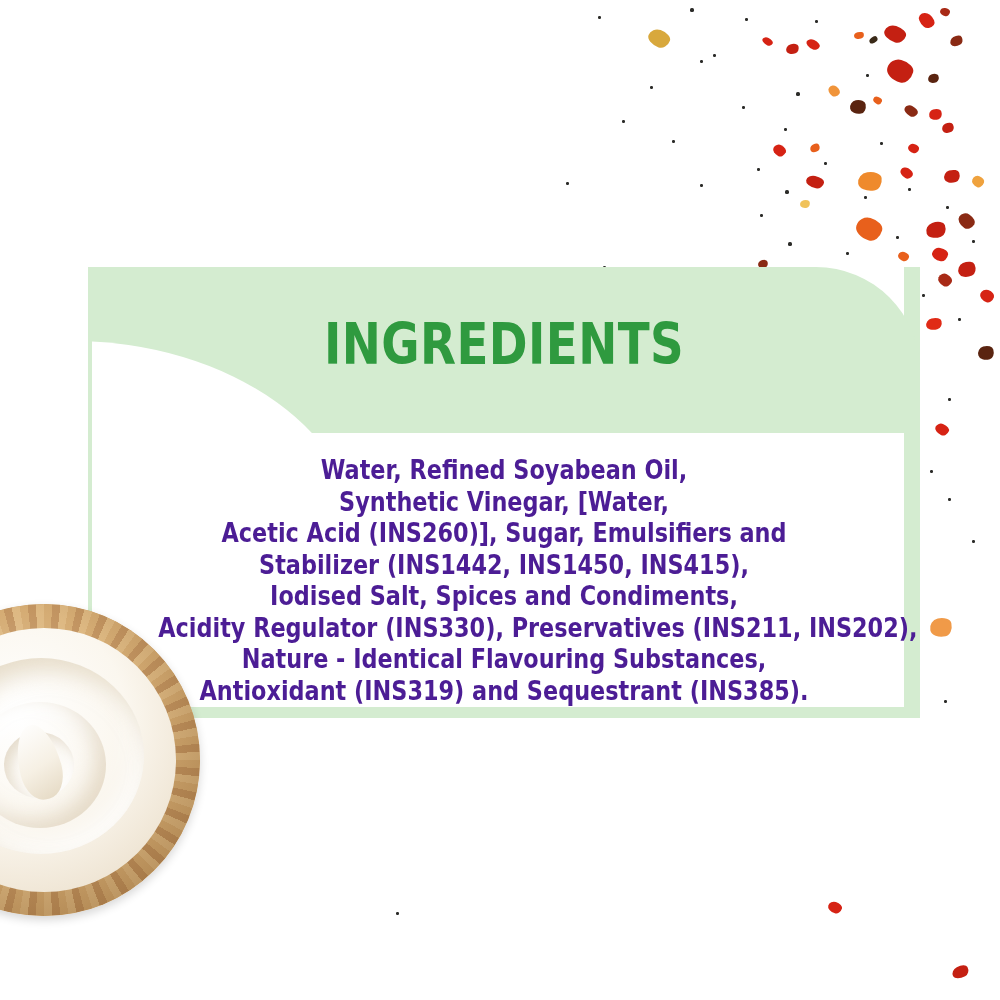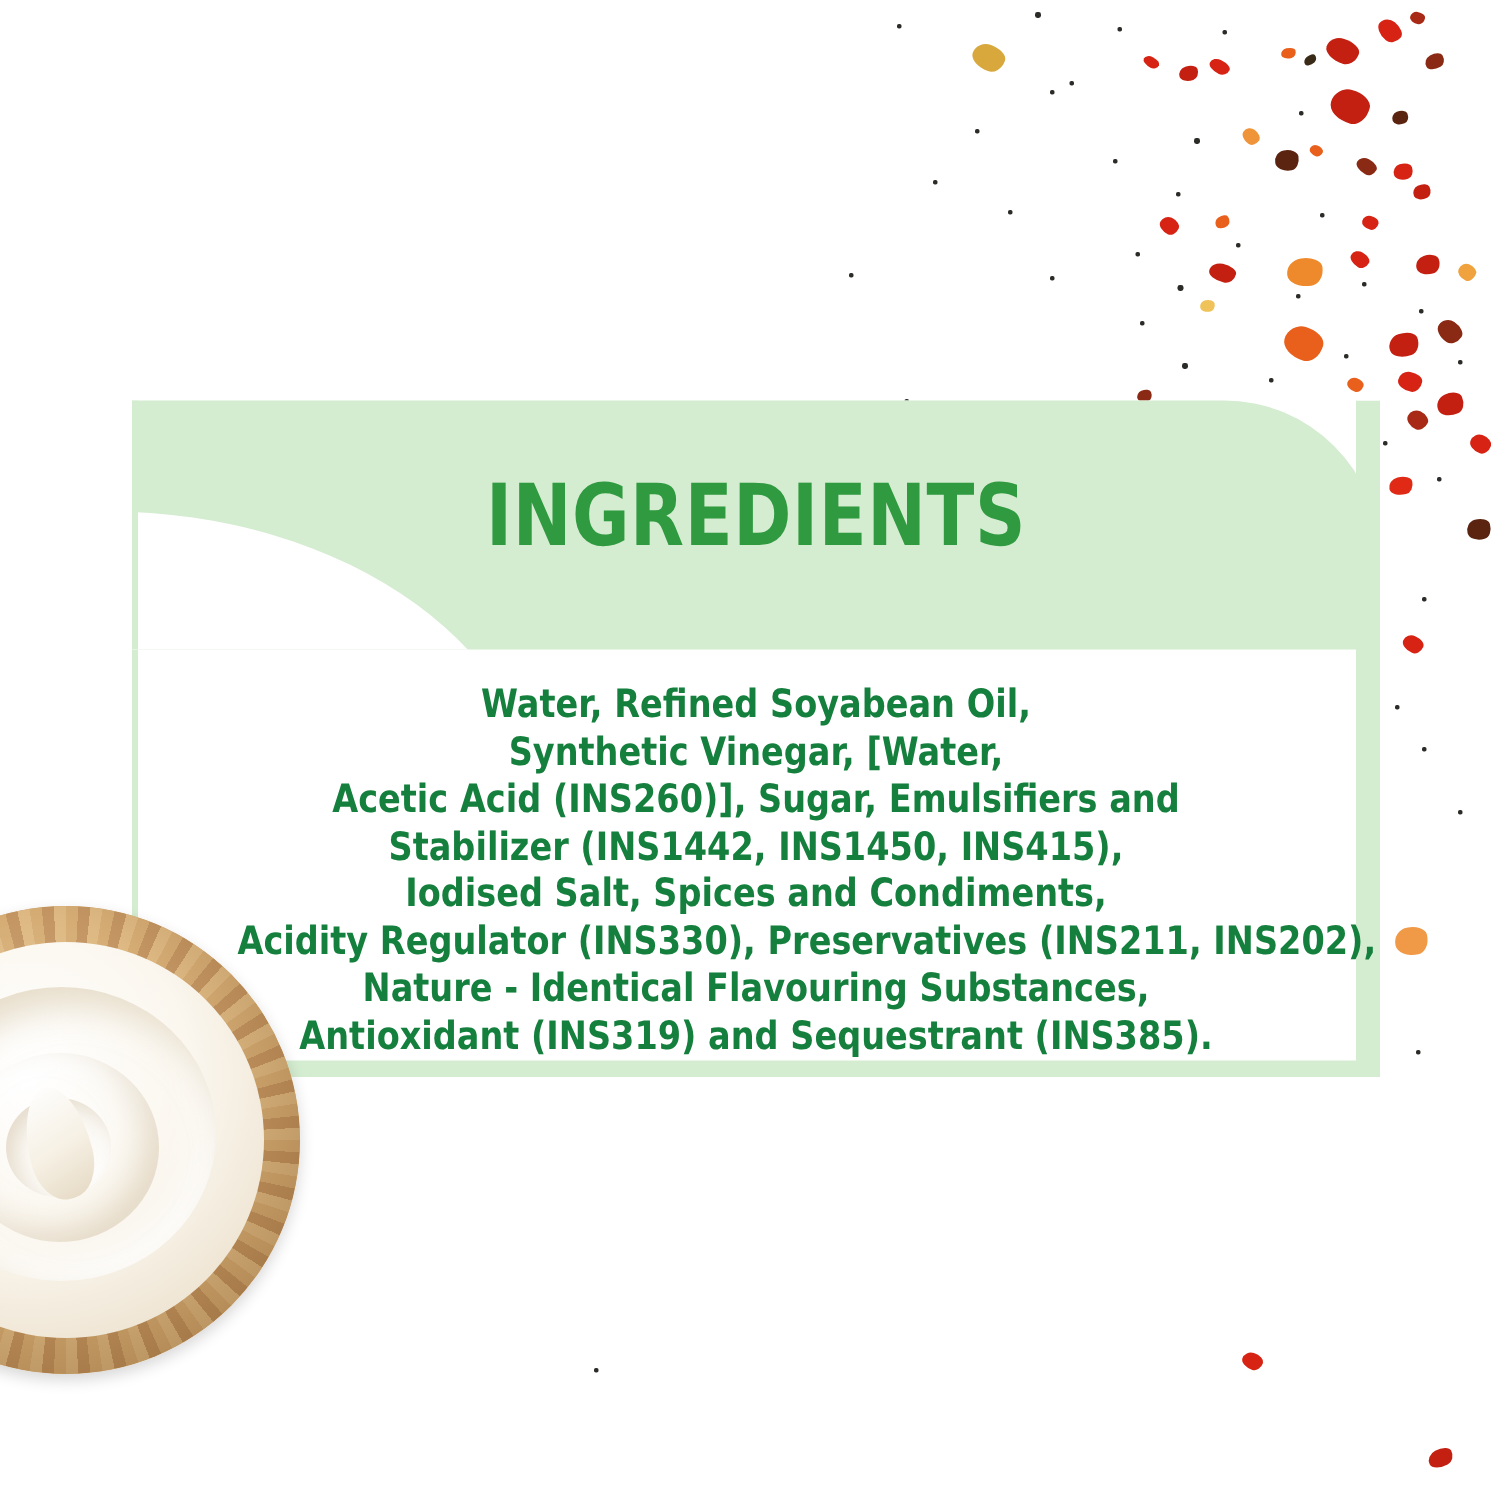--- a/index.html
+++ b/index.html
@@ -96,21 +96,21 @@
     transform-origin: 50% 50%;
     white-space: nowrap;
   }
 
   .card-body {
     position: absolute;
     left: 14px;
     top: 188px;
     width: 804px;
     text-align: center;
-    color: #15803d;
+    color: #4c1d95;
     font-size: 26px;
     line-height: 31.5px;
     font-weight: 600;
     font-family: "DejaVu Sans", "Liberation Sans", sans-serif;
   }
   .card-body .ing-line {
     display: block;
     white-space: nowrap;
     transform: scaleX(0.86);
     transform-origin: 50% 50%;

